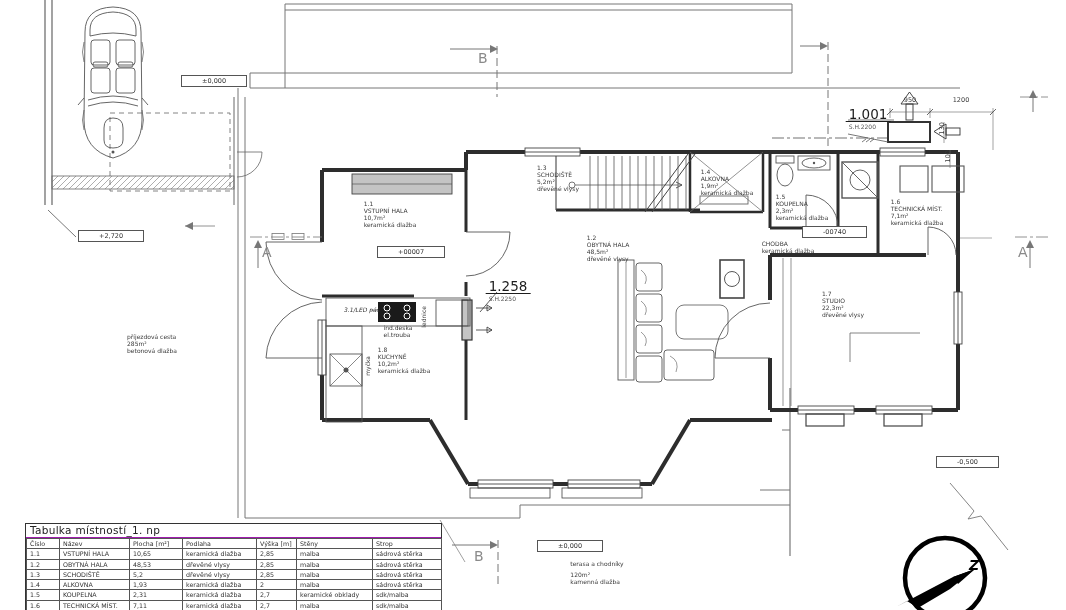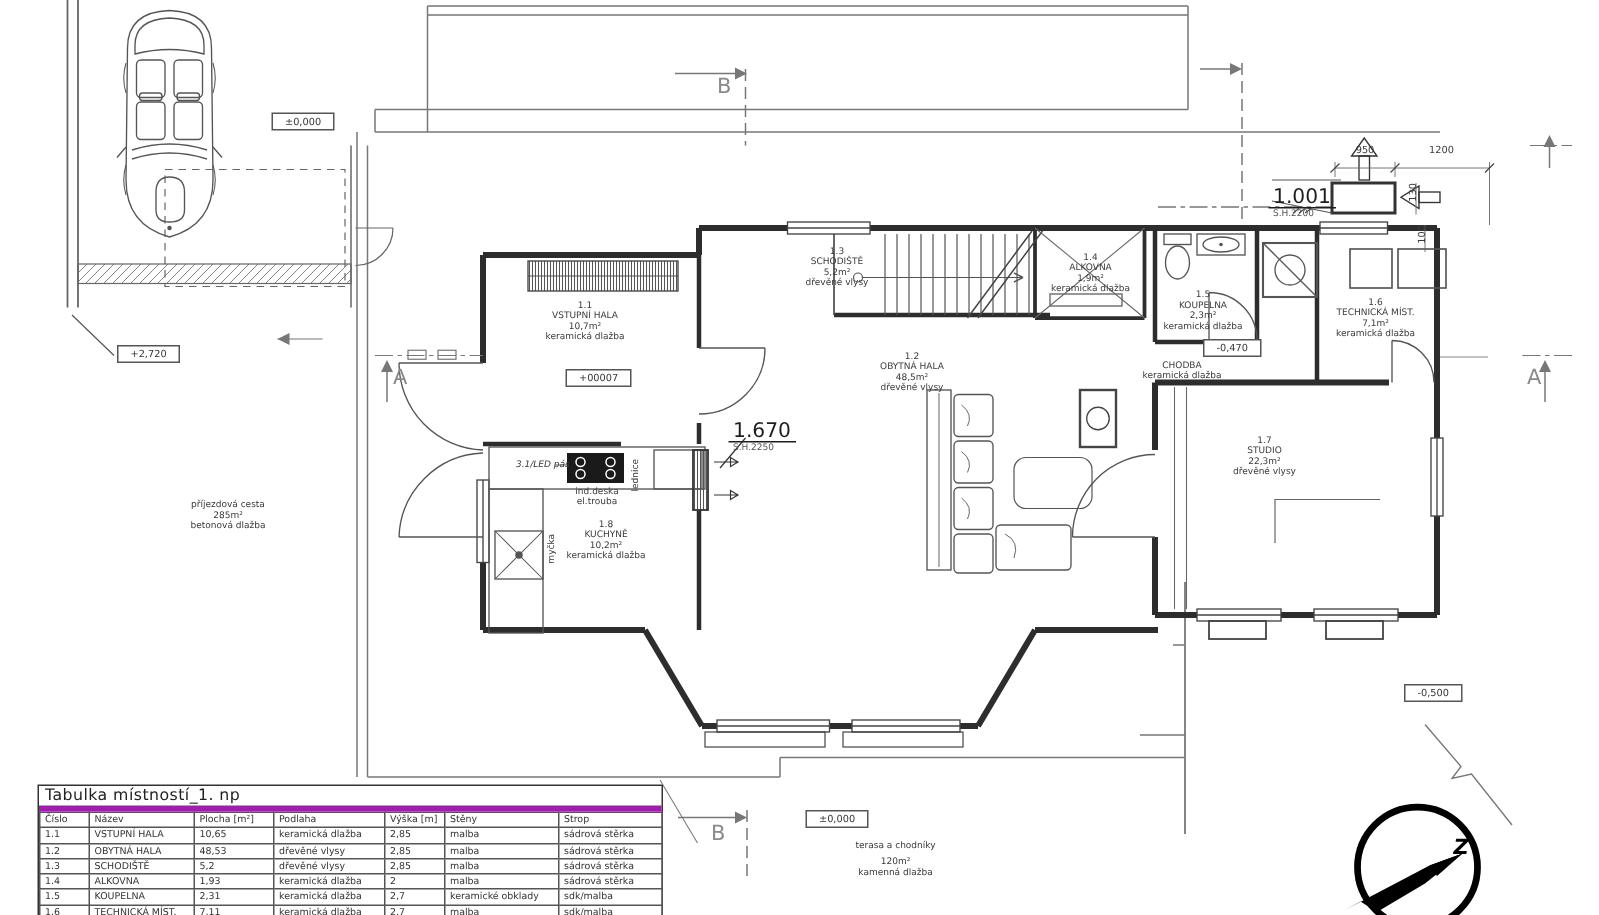--- a/index.html
+++ b/index.html
@@ -1,36 +1,36 @@
 <!DOCTYPE html>
 <html><head>
 <meta charset="utf-8">
 <style>
   html,body{margin:0;padding:0;background:#fff;}
   body{width:1066px;height:610px;position:relative;overflow:hidden;
        font-family:"DejaVu Sans",sans-serif;color:#3a3a3a;}
   #stage{position:absolute;left:0;top:0;width:1066px;height:610px;}
   svg{position:absolute;left:0;top:0;}
-  .lbl{position:absolute;font-size:6px;line-height:7px;text-align:center;
+  .lbl{position:absolute;font-size:6px;line-height:7px;text-align:left;
        transform:translateX(-50%);white-space:nowrap;color:#3a3a3a;}
   .lbl span{display:block;}
   .lbl-l{position:absolute;font-size:6px;line-height:7px;white-space:nowrap;color:#3a3a3a;}
   .vlbl{position:absolute;font-size:6px;color:#3a3a3a;writing-mode:vertical-rl;
         transform:rotate(180deg);white-space:nowrap;}
   .elev{position:absolute;border:1px solid #555;background:#fff;color:#333;
-        font-size:6.5px;line-height:10px;padding:0 8px;white-space:nowrap;}
+        font-size:6.5px;line-height:10px;padding:0 20px;white-space:nowrap;}
   .opening{position:absolute;color:#1d1d1d;white-space:nowrap;transform:translateX(-50%);text-align:left;}
   .opening .code{font-size:13.5px;line-height:14px;border-bottom:1.3px solid #1d1d1d;padding:0 3px;display:inline-block;}
   .opening .sill{display:block;font-size:6px;color:#555;padding-left:3px;}
   .sec{position:absolute;font-size:14px;color:#8a8a8a;}
   .italic{font-style:italic;}
   
   #roomtable{position:absolute;left:25px;top:523px;width:415px;background:#fff;
              border:1.2px solid #333;}
-  #roomtable .ttl{font-size:10.5px;line-height:13px;padding:0 4px;border-bottom:4px solid #a21caf;
+  #roomtable .ttl{font-size:10.5px;line-height:13px;padding:0 4px;border-bottom:1px solid #a21caf;
                   color:#222;letter-spacing:.3px;}
   #roomtable table{border-collapse:collapse;table-layout:fixed;width:100%;}
   #roomtable th,#roomtable td{border:0.8px solid #555;font-weight:normal;text-align:left;
       font-size:6.3px;line-height:9.3px;height:9.3px;padding:0 3px;white-space:nowrap;overflow:hidden;color:#333;}
   .zlbl{position:absolute;font-size:14px;font-weight:bold;font-style:italic;color:#000;}
 </style>
 </head>
 <body>
 
 <div id="stage">
@@ -255,21 +255,21 @@
   <g>
     <circle cx="945" cy="578" r="40" fill="none" stroke="#000" stroke-width="4.5"></circle>
     <path d="M896,607 L953,577 L975,569 L950,589 L918,608 L907,601 Z" fill="#000" stroke="none"></path>
     <path d="M953,577 L975,569 L958,584 Z" fill="#000" stroke="none"></path>
   </g>
 </svg>
 
 <div class="elev" style="left:78px;top:230px">+2,720</div>
 <div class="elev" style="left:181px;top:75px">±0,000</div>
 <div class="elev" style="left:377px;top:246px">+00007</div>
-<div class="elev" style="left:802px;top:226px">-0,470</div>
+<div class="elev" style="left:802px;top:226px">-00740</div>
 <div class="elev" style="left:936px;top:456px">-0,500</div>
 <div class="elev" style="left:537px;top:540px">±0,000</div>
 
 <div class="lbl" style="left:152px;top:333px">
   <span>příjezdová cesta</span>
   <span>285m²</span>
   <span>betonová dlažba</span>
 </div>
 
 <div class="lbl" style="left:390px;top:200px">
@@ -319,24 +319,24 @@
       <span>dřevěné vlysy</span>
 </div>
 <div class="lbl" style="left:404px;top:346px">
   <span>1.8</span>
       <span>KUCHYNĚ</span>
   <span>10,2m²</span>
       <span>keramická dlažba</span>
 </div>
 
 <div class="opening" style="left:508px;top:276px">
-  <span class="code">1.670</span>
+  <span class="code">1.258</span>
   <span class="sill">S.H.2250</span>
 </div>
-<div class="opening" style="left:868px;top:120px">
+<div class="opening" style="left:868px;top:104px">
   <span class="code">1.001</span>
   <span class="sill">S.H.2200</span>
 </div>
 
 <div class="lbl-l italic" style="left:344px;top:306px">3.1/LED pás</div>
 <div class="lbl" style="left:398px;top:324px">
   <span>ind.deska</span>
   <span>el.trouba</span>
 </div>
 <div class="vlbl" style="left:420px;top:306px">lednice</div>

